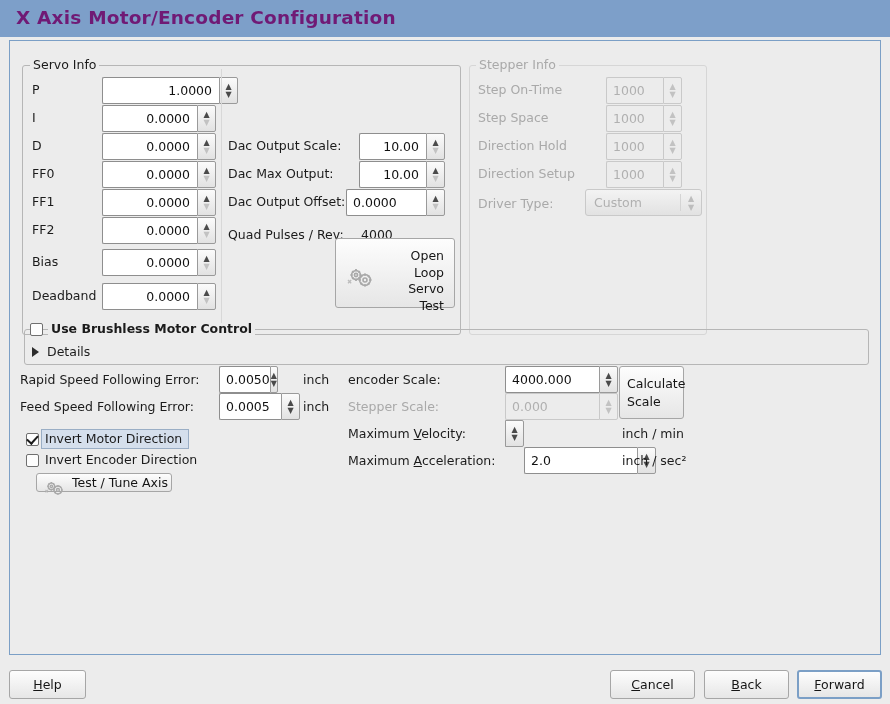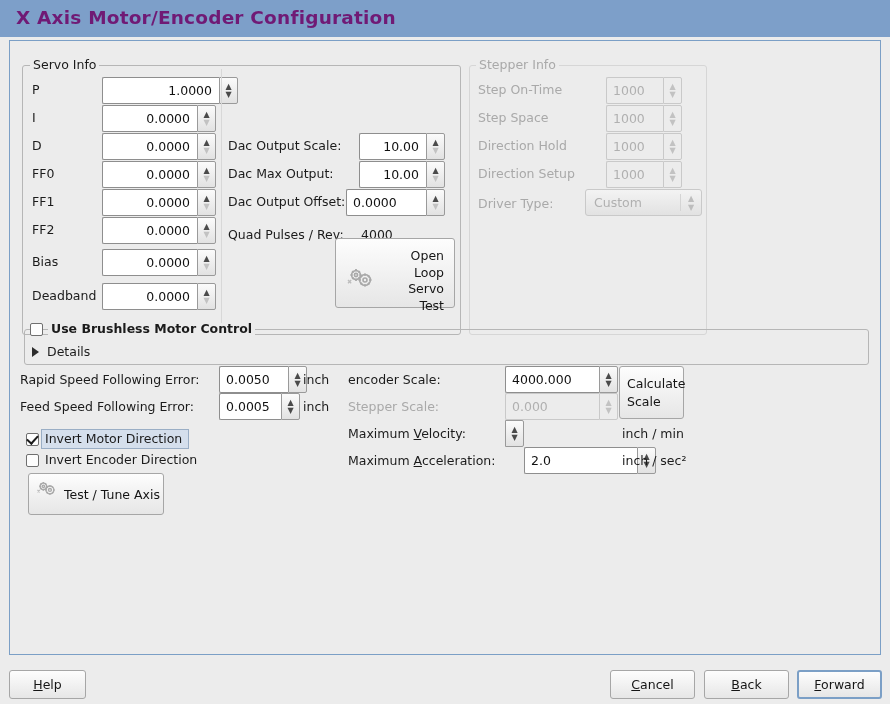--- a/index.html
+++ b/index.html
@@ -276,21 +276,21 @@
     </div>
 
     <div class="groupbox" style="left:14px;top:288px;width:845px;height:36px;"></div>
     <div class="cbx" style="left:20px;top:282px;"></div>
     <div class="grouplabel bold" style="left:38px;top:282px;font-weight:bold;">Use Brushless Motor Control</div>
 
     <div class="tri" style="left:22px;top:306px;"></div>
     <div class="lbl" style="left:37px;top:304px;">Details</div>
 
     <div class="lbl" style="left:10px;top:332px;">Rapid Speed Following Error:</div>
-    <div class="spin" style="left:209px;top:325px;width:88px;">
+    <div class="spin" style="left:209px;top:325px;width:59px;">
       <div class="fld left">0.0050</div>
       <div class="btns">
           <span class="up">▲</span>
           <span class="dn">▼</span>
         </div>
     </div>
     <div class="lbl" style="left:293px;top:332px;">inch</div>
 
     <div class="lbl" style="left:10px;top:359px;">Feed Speed Following Error:</div>
     <div class="spin" style="left:209px;top:352px;width:81px;">
@@ -302,21 +302,21 @@
     </div>
     <div class="lbl" style="left:293px;top:359px;">inch</div>
 
     <div class="cbx on" style="left:16px;top:392px;"></div>
     <div class="cbxfocus" style="left:31px;top:388px;width:148px;height:20px;"></div>
     <div class="lbl" style="left:35px;top:391px;">Invert Motor Direction</div>
 
     <div class="cbx" style="left:16px;top:413px;"></div>
     <div class="lbl" style="left:35px;top:412px;">Invert Encoder Direction</div>
 
-    <div class="btn" style="left:18px;top:432px;width:136px;height:42px;">
+    <div class="btn" style="left:26px;top:432px;width:136px;height:19px;">
       <span class="gears" style="left:7px;top:5px;">
         <svg width="22" height="19" viewBox="0 0 30 24" aria-hidden="true">
           <g fill="none" stroke="#a9a9a9" stroke-width="1.8">
             <circle cx="10" cy="9" r="4.4"></circle>
               <circle cx="10" cy="9" r="1.6"></circle>
             <circle cx="19" cy="14" r="5.4"></circle>
               <circle cx="19" cy="14" r="2"></circle>
           </g>
           <g stroke="#a9a9a9" stroke-width="2">
             <path d="M10 3v2M10 13v2M4.5 9h2M13.5 9h2M6.2 5.2l1.4 1.4M12.4 11.4l1.4 1.4M13.8 5.2l-1.4 1.4M7.6 11.4l-1.4 1.4"></path>

